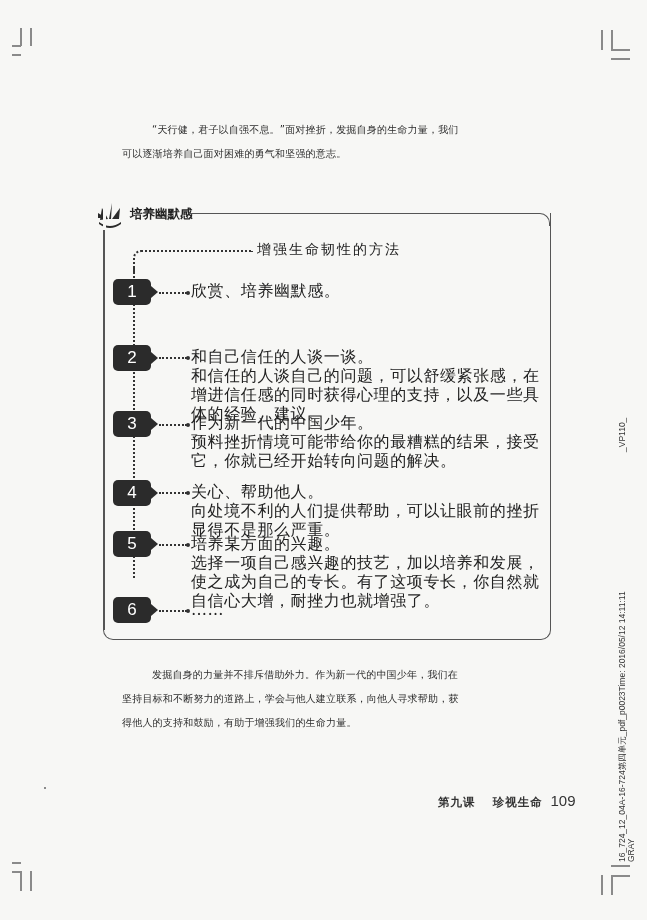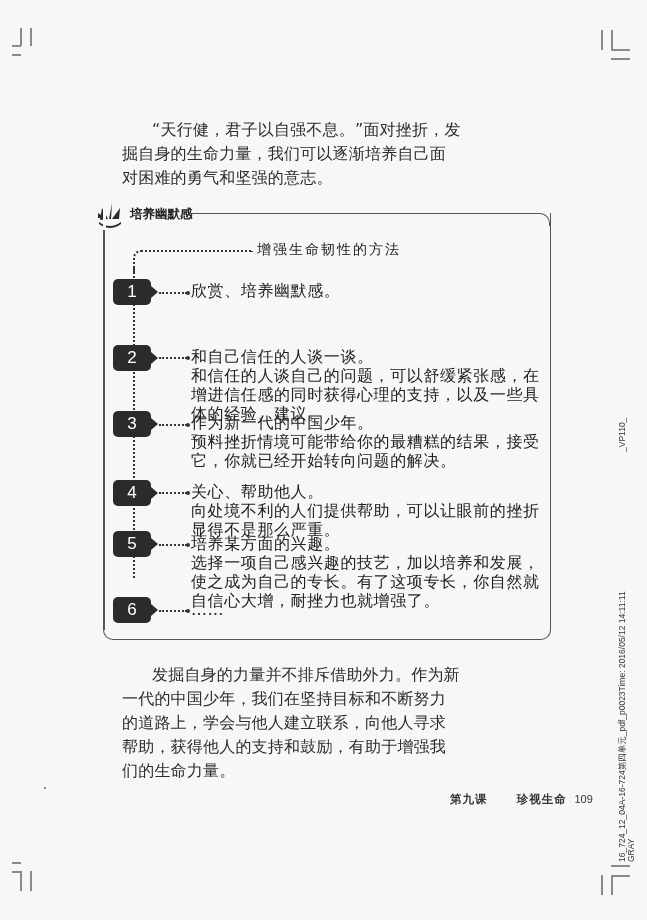--- a/index.html
+++ b/index.html
@@ -5,21 +5,21 @@
     html, body { margin:0; padding:0; }
     body {
       width:647px; height:920px; position:relative; overflow:hidden;
       background:#f7f7f5;
       font-family:"DejaVu Serif","Liberation Serif",serif;
       color:#2a2a2a;
     }
     .crop { position:absolute; background:#8a8a8a; }
     .para {
       position:absolute; left:122px; width:340px;
-      font-size:16px; line-height:24px; color:#2c2c2c;
+      font-size:10px; line-height:24px; color:#2c2c2c;
       font-family:"DejaVu Sans","Liberation Sans",sans-serif;
       letter-spacing:0.2px;
     }
     .para .indent { display:inline-block; width:30px; }
     .section-head { position:absolute; left:96px; top:200px; height:30px; }
     .logo { position:absolute; left:0; top:0; width:28px; height:28px; }
     .section-title {
       position:absolute; left:34px; top:6px; font-size:12.5px; font-weight:bold;
       font-family:"DejaVu Sans","Liberation Sans",sans-serif; color:#222; white-space:nowrap;
     }
@@ -64,23 +64,23 @@
       content:""; position:absolute; right:-3px; top:-3.5px; width:4px; height:4px;
       background:#333; border-radius:50%;
     }
     .item {
       position:absolute; left:191px; width:352px;
       font-size:16px; line-height:19px; color:#222; letter-spacing:0.6px;
     }
     .footer {
       position:absolute; left:438px; top:792px; font-size:11.5px; color:#333; white-space:nowrap;
     }
-    .footer .chapter { font-weight:bold; letter-spacing:1px;margin-left:12px; }
+    .footer .chapter { font-weight:bold; letter-spacing:1px; }
     .footer .pgnum {
-      font-family:"Liberation Sans","DejaVu Sans",sans-serif; font-size:11px; margin-left:4px;
+      font-family:"Liberation Sans","DejaVu Sans",sans-serif; font-size:15px; margin-left:4px;
     }
     .side-text {
       position:absolute; font-family:"Liberation Sans","DejaVu Sans",sans-serif;
       font-size:8.5px; color:#333; white-space:nowrap;
       transform-origin:left top; transform:rotate(-90deg);
     }
     .dotmark { position:absolute; left:44px; top:787px; width:2px; height:2px; background:#666; border-radius:50%; }
   </style>
 </head>
 <body>

